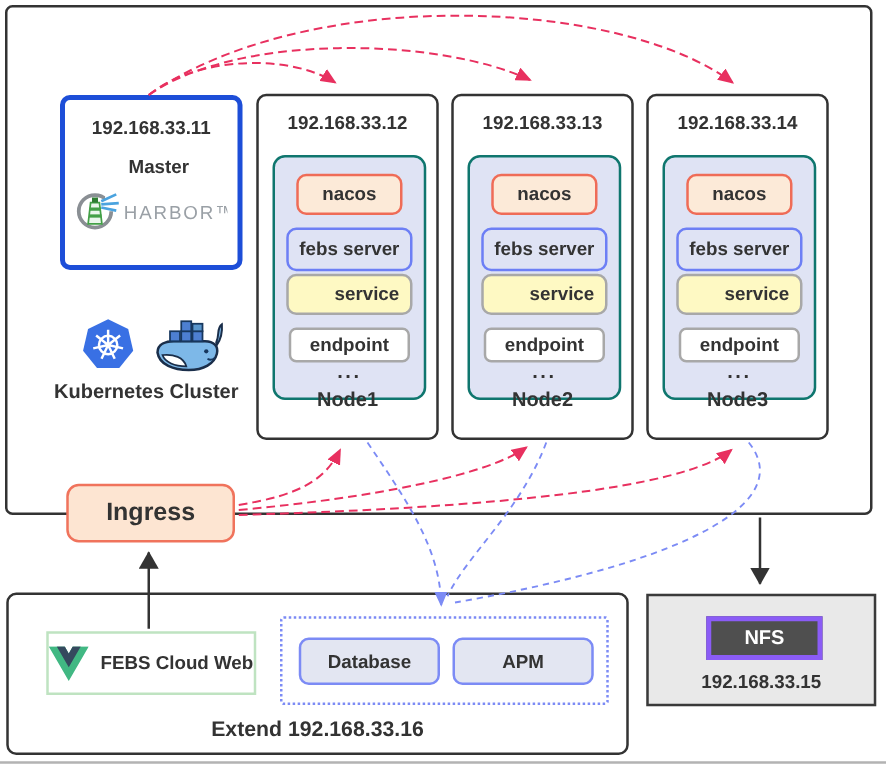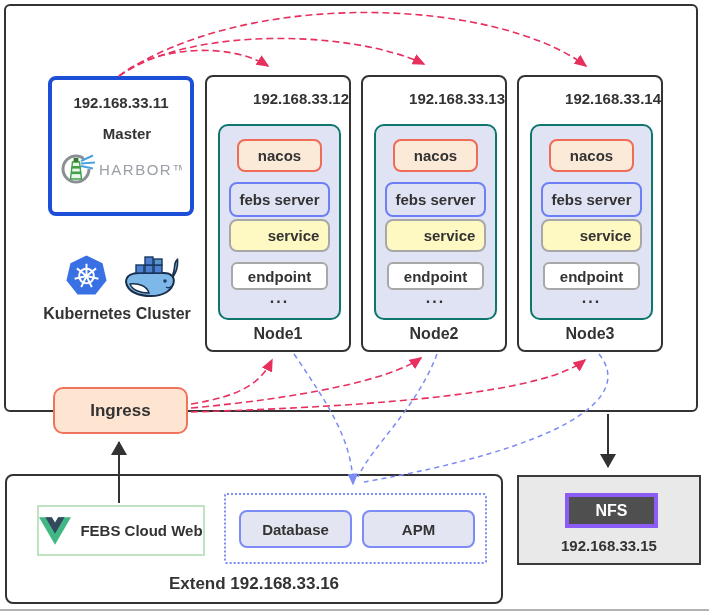--- a/index.html
+++ b/index.html
@@ -12,31 +12,31 @@
   #cluster-box{left:4px;top:4px;width:694px;height:408px;border:2px solid #333;border-radius:6px;background:#fff;}
   #master-box{left:48px;top:76px;width:146px;height:140px;border:4px solid #1d4ed8;border-radius:8px;background:#fff;text-align:center;}
   .master-ip{margin-top:14px;font-size:15px;font-weight:700;}
   .master-role{margin-top:14px;font-size:15px;font-weight:700;margin-left:12px;}
   .harbor-wrap{margin-top:9px;display:flex;justify-content:center;}
   #k8s-icons{left:48px;top:250px;width:146px;height:52px;display:flex;justify-content:center;align-items:center;gap:12px;}
   #k8s-label{left:4px;top:305px;width:226px;text-align:center;font-size:16px;font-weight:700;}
   
   .node{top:75px;width:146px;height:277px;border:2px solid #333;border-radius:8px;background:#fff;position:absolute;box-sizing:border-box;}
   .node-1{left:205px;} .node-2{left:361px;} .node-3{left:517px;}
-  .node-ip{text-align:right;margin-top:13px;font-size:15px;font-weight:700;}
+  .node-ip{text-align:center;margin-top:13px;font-size:15px;font-weight:700;}
   .pods{position:absolute;left:11px;right:8px;top:47px;bottom:30px;background:#dfe3f4;border:2px solid #0f766e;border-radius:10px;padding-top:13px;box-sizing:border-box;}
   .pod{display:flex;align-items:center;justify-content:center;border-radius:8px;font-size:15px;font-weight:700;box-sizing:border-box;}
   .pod-nacos{margin:0 17px;height:33px;background:#fcead8;border:2px solid #ef6c57;}
   .pod-febs{margin:10px 9px 0;height:35px;background:transparent;border:2px solid #6d7ff5;}
   .pod-service{margin:2px 9px 0;height:33px;background:#fef9c3;border:2px solid #a8a8a8;padding-left:28px;}
   .pod-endpoint{margin:10px 11px 0;height:28px;background:#fff;border:2px solid #a8a8a8;border-radius:6px;}
   .pod-more{text-align:center;font-weight:700;font-size:16px;letter-spacing:2px;line-height:14px;margin-top:1px;}
-  .node-name{position:absolute;bottom:7px;width:100%;text-align:center;font-size:16px;font-weight:700;}
-  
-  #ingress-box{left:53px;top:387px;width:135px;height:47px;background:#fde5d2;border:2px solid #f0735c;border-radius:10px;display:flex;align-items:center;justify-content:center;font-size:17px;font-weight:700;z-index:3;}
+  .node-name{position:absolute;bottom:20px;width:100%;text-align:center;font-size:16px;font-weight:700;}
+  
+  #ingress-box{left:53px;top:387px;width:135px;height:47px;background:#fde5d2;border:2px solid #f0735c;border-radius:10px;display:flex;align-items:center;justify-content:center;font-size:20px;font-weight:700;z-index:3;}
   
   #extend-box{left:5px;top:474px;width:498px;height:130px;border:2px solid #333;border-radius:8px;background:#fff;}
   #extend-label{position:absolute;bottom:8px;width:100%;text-align:center;font-size:17px;font-weight:700;}
   #febs-web-box{position:absolute;left:30px;top:29px;width:168px;height:51px;border:2px solid #bfe3c1;background:#fff;display:flex;align-items:center;justify-content:center;gap:9px;box-sizing:border-box;}
   #febs-web-label{font-size:15px;font-weight:700;}
   #db-apm-dashed{position:absolute;left:217px;top:17px;width:263px;height:71px;border:2px dotted #7c8bf5;border-radius:3px;box-sizing:border-box;}
   .svc-box{position:absolute;top:15px;width:113px;height:38px;background:#e3e6f2;border:2px solid #7c8bf5;border-radius:8px;display:flex;align-items:center;justify-content:center;font-size:15px;font-weight:700;box-sizing:border-box;}
   #svc-database{left:13px;} #svc-apm{left:136px;}
   
   #nfs-box{left:517px;top:475px;width:184px;height:90px;background:#e9e9e9;border:2px solid #3a3a3a;}

